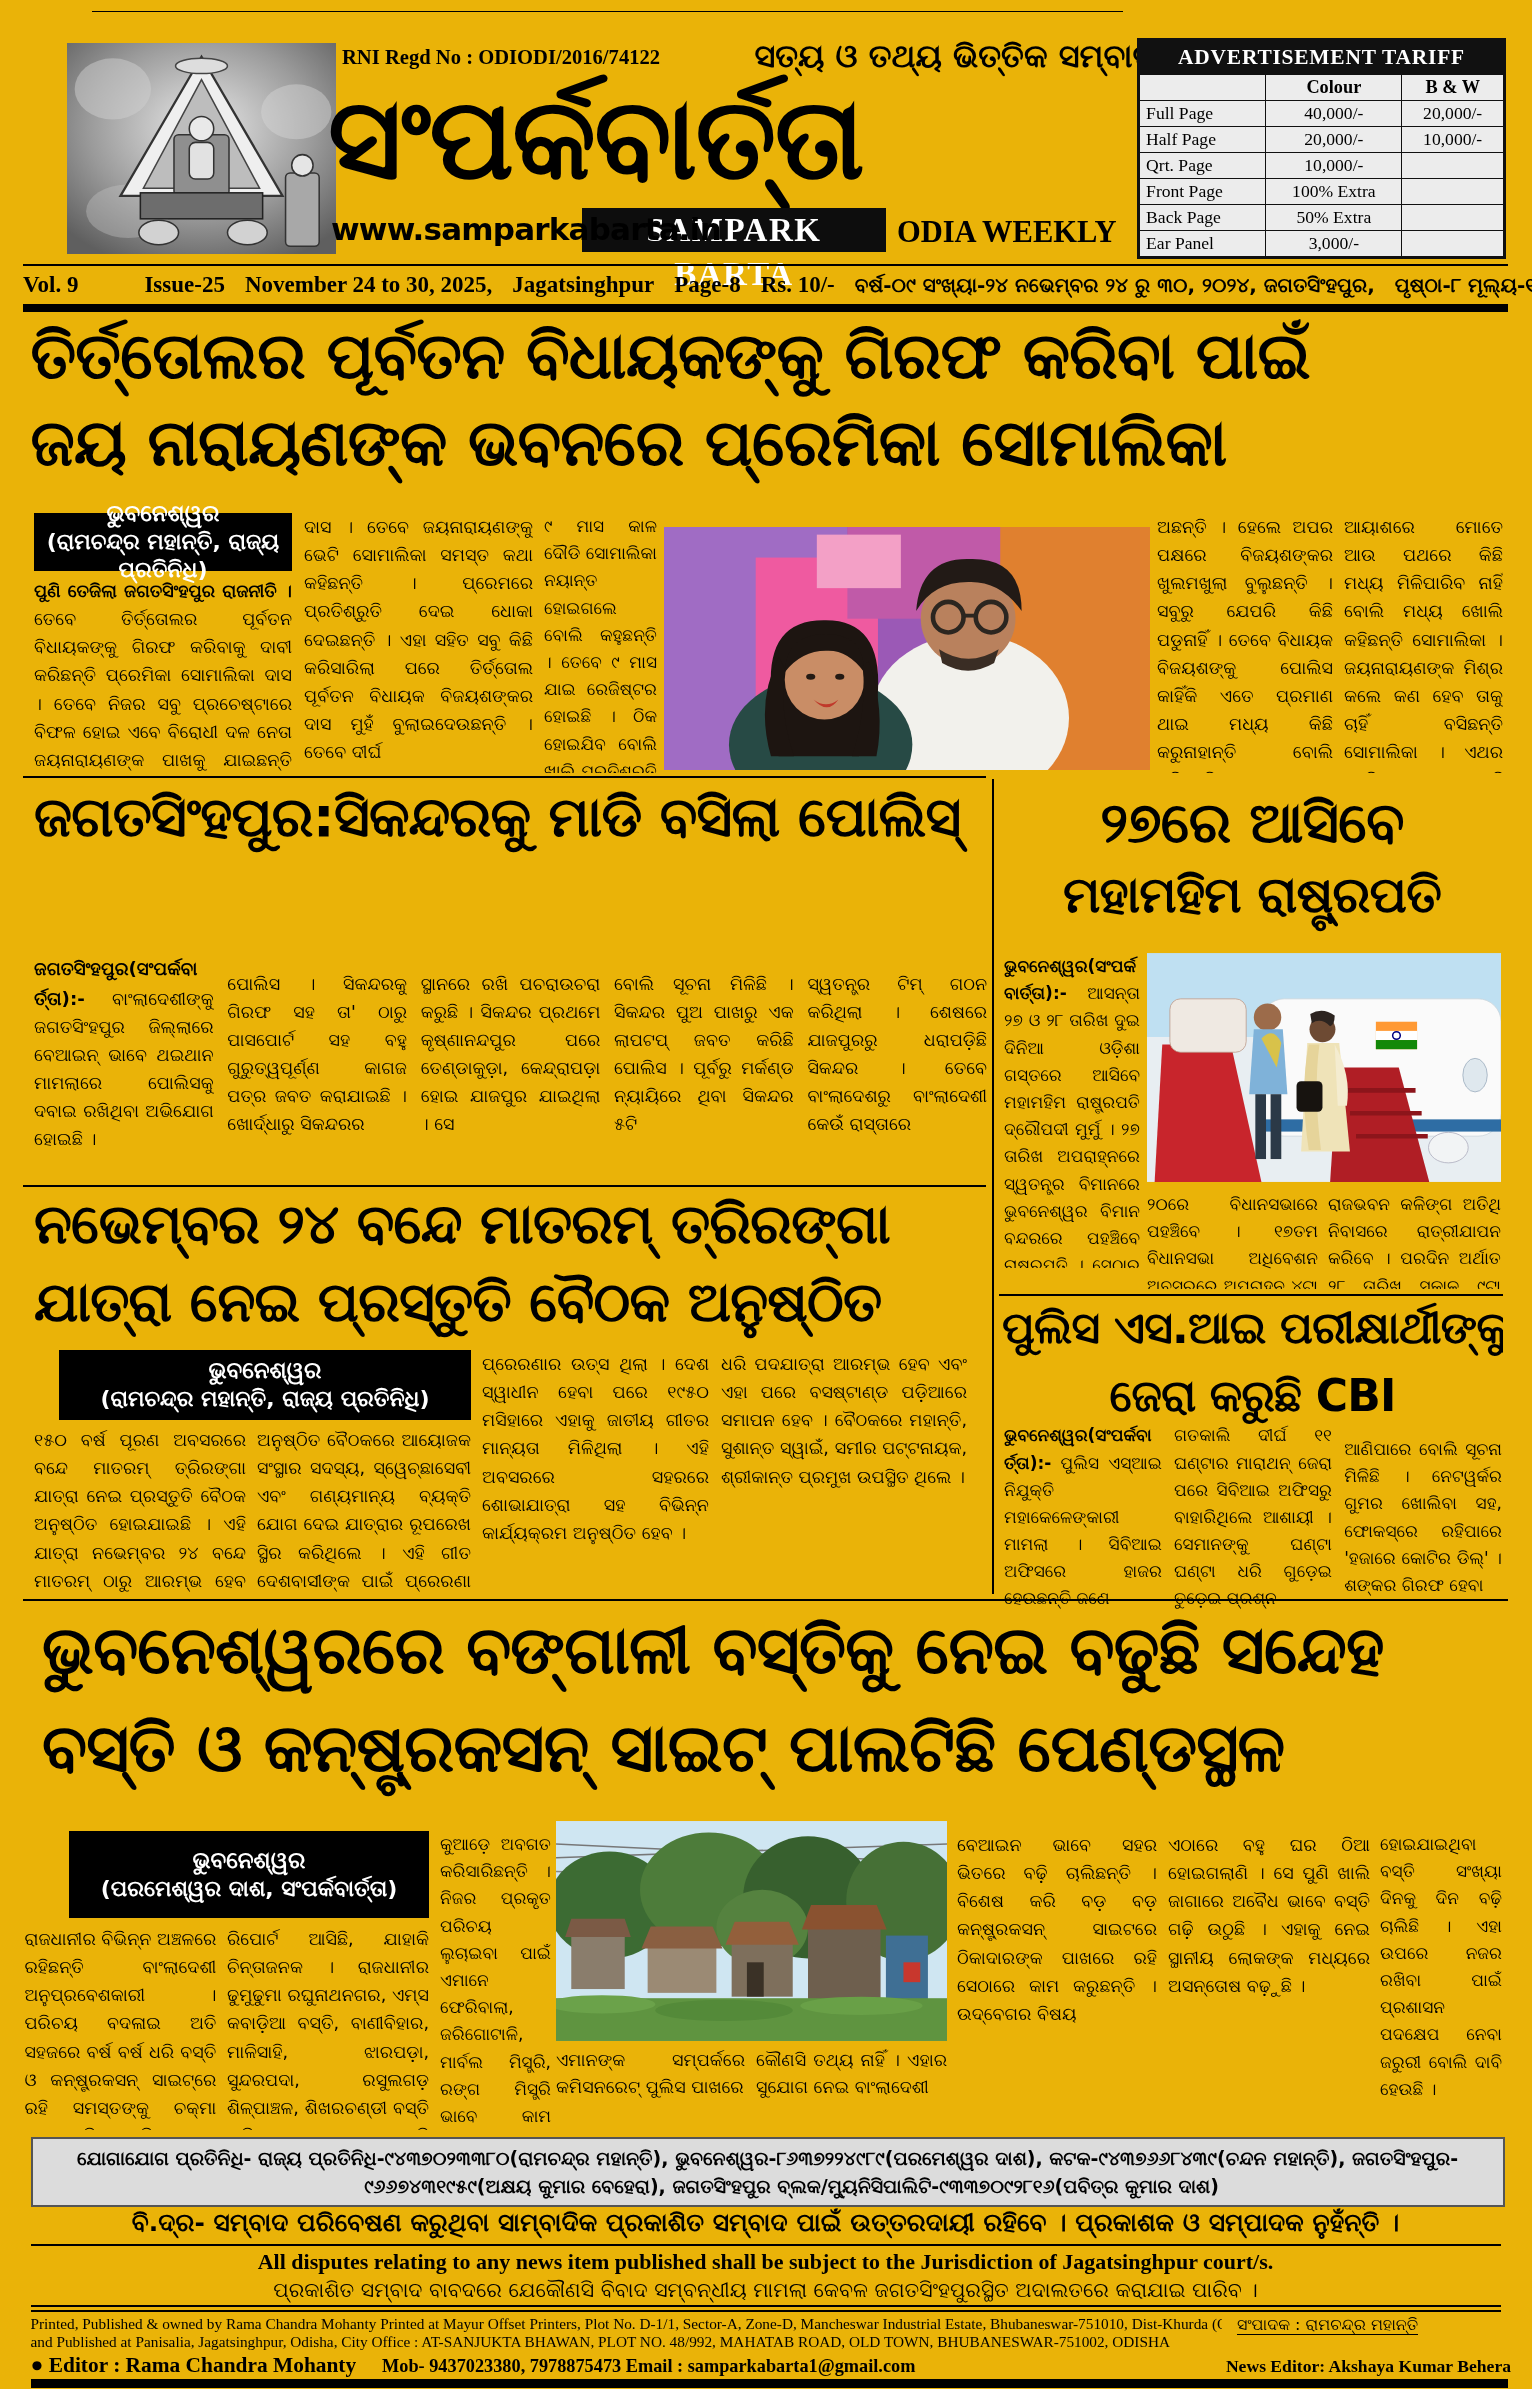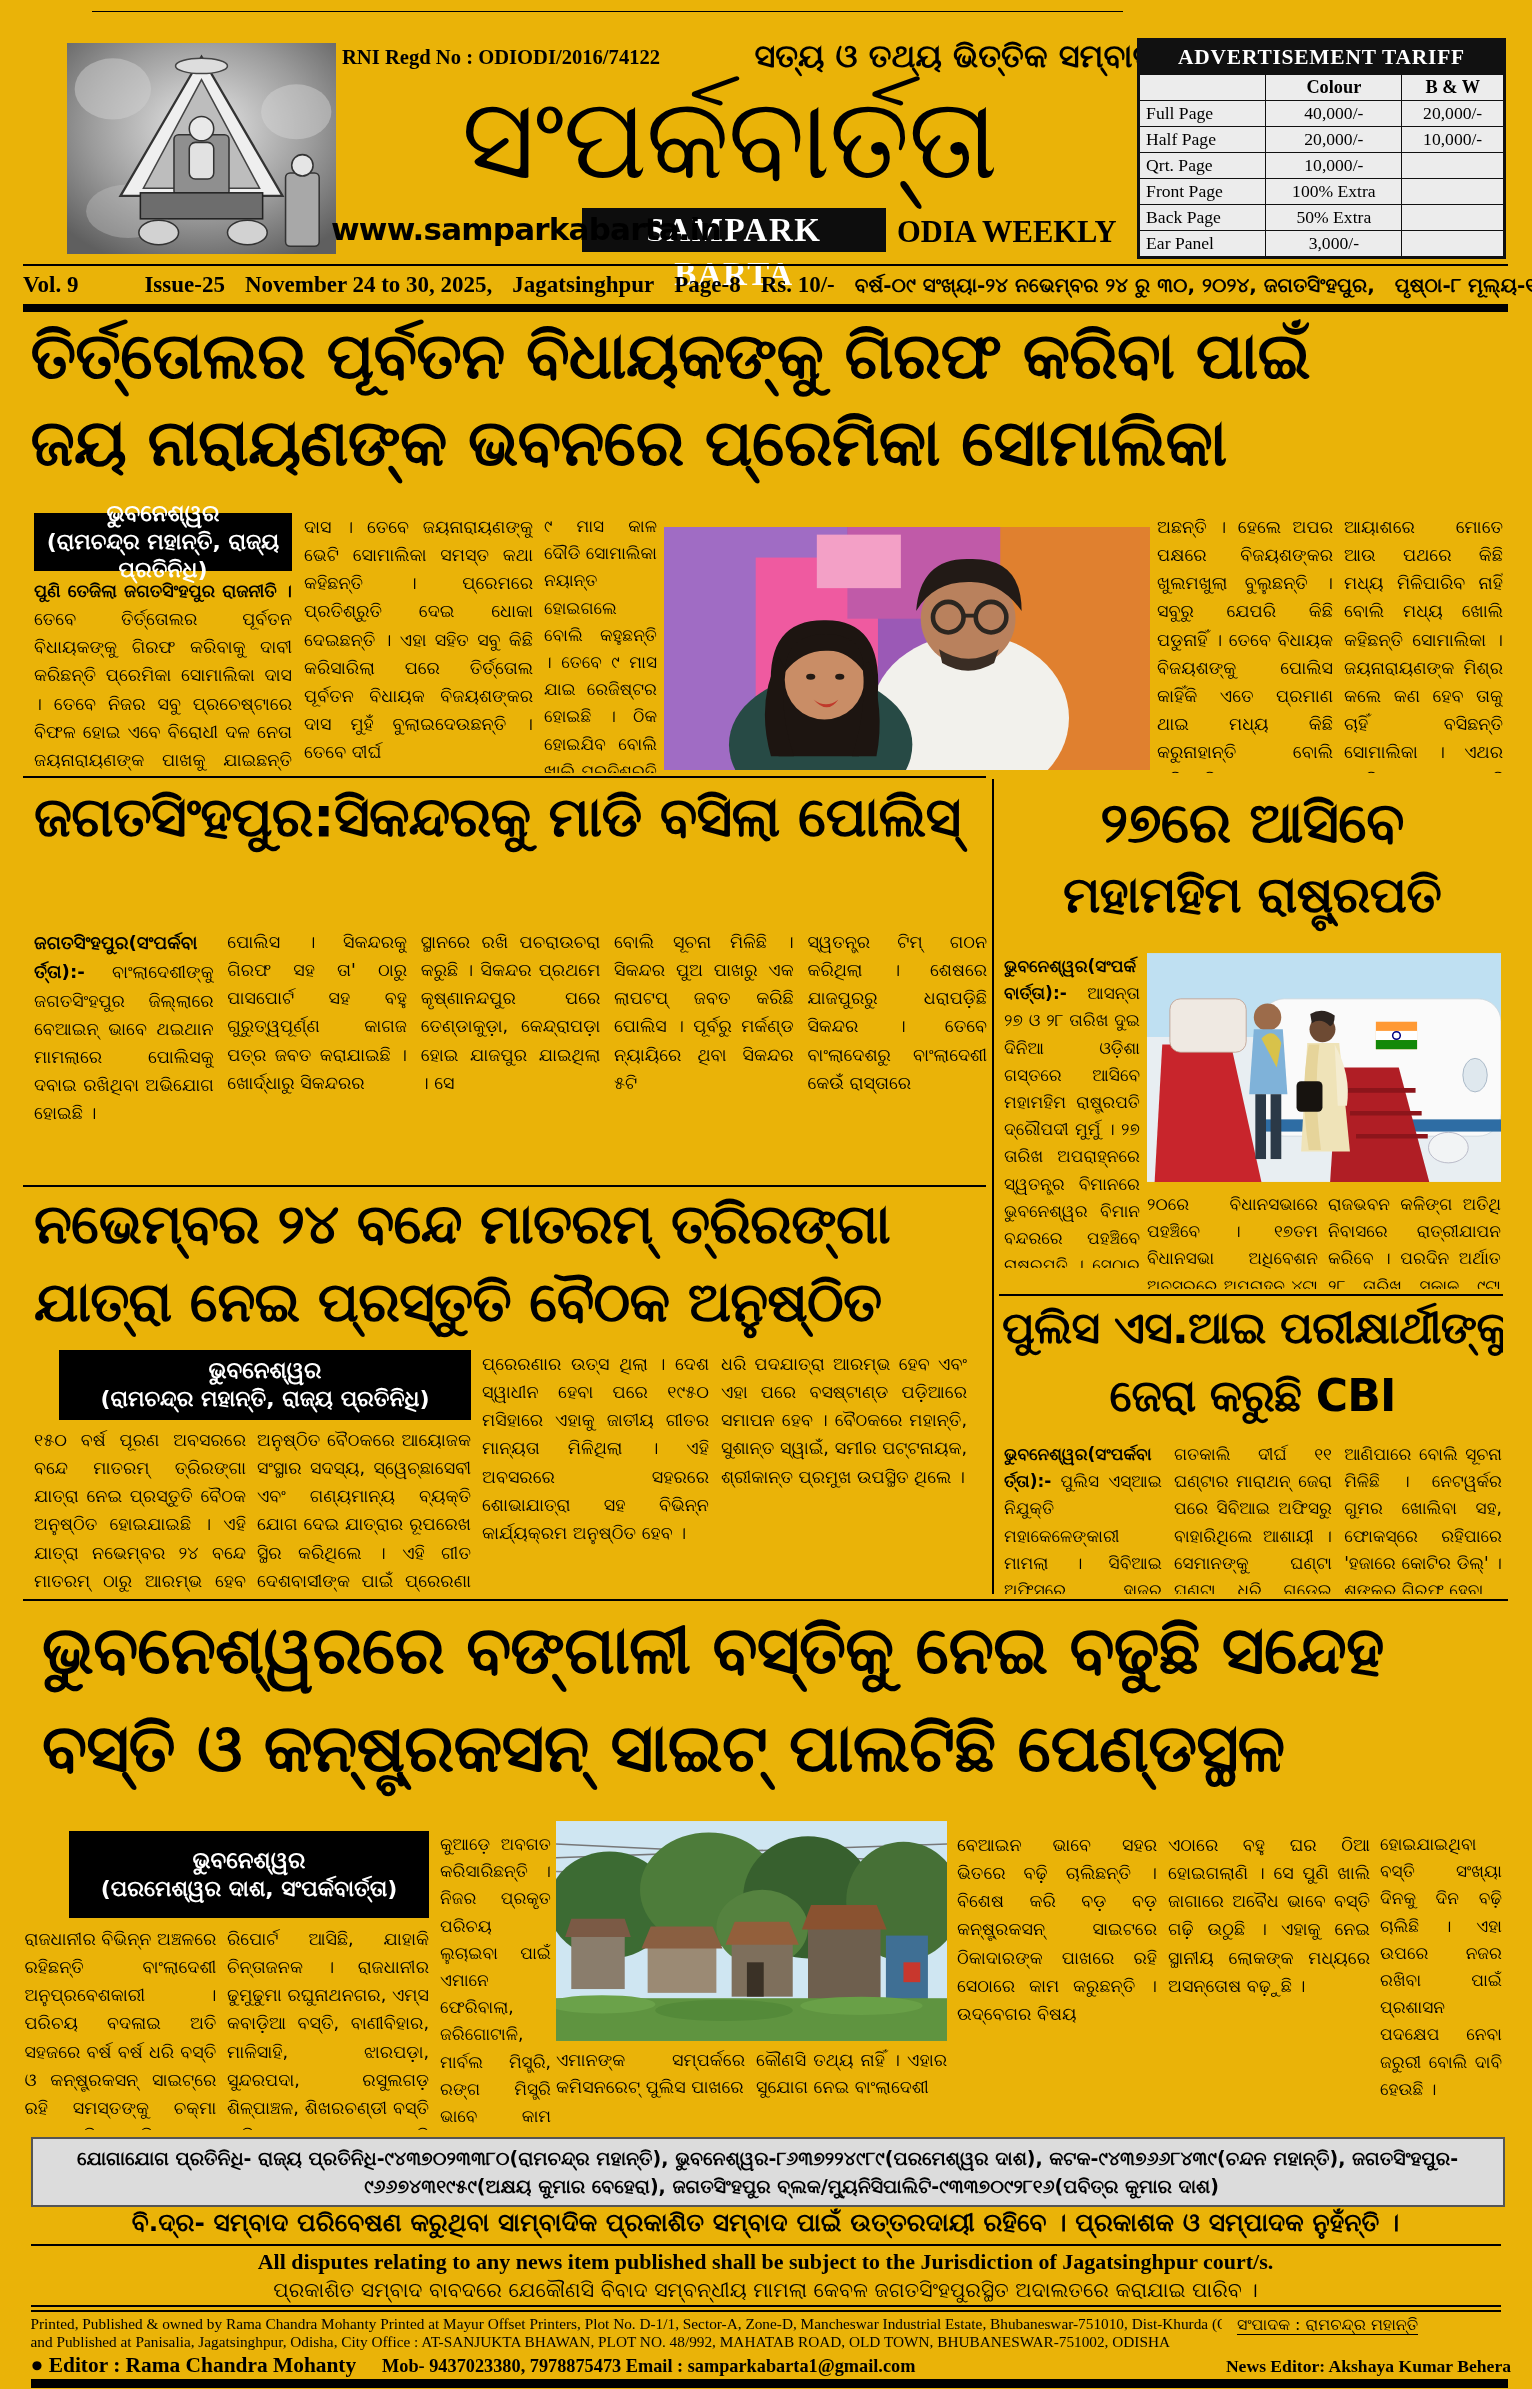--- a/index.html
+++ b/index.html
@@ -15,21 +15,21 @@
   .bylinebox .b2{font-size:22px;line-height:1.3;}
   .rule{background:#000;}
   .vrule{background:#000;width:2.3px;}
   
   .tariff{border:2.3px solid #111;background:#ececec;}
   .tariff .tt{background:#111;color:#fff;text-align:center;font-weight:bold;font-size:21.4px;font-family:"Liberation Serif",serif;line-height:34px;height:34px;letter-spacing:0.8px;}
   .tariff table{border-collapse:collapse;width:100%;font-family:"Liberation Serif",serif;font-size:17.6px;}
   .tariff td,.tariff th{border:1.5px solid #111;padding:1.5px 6.1px;height:22px;text-align:left;}
   .tariff th{text-align:center;font-size:18.3px;}
   .tariff td.num{text-align:center;}
-  .colrow{display:flex;}
+  .colrow{display:flex;align-items:center;}
   .colrow .col{flex:1;}
   .cap{font-size:17.6px;line-height:1.55;text-align:justify;}
   .dl-item{white-space:nowrap;}
 </style>
 </head>
 <body>
 
 <div class="page">
 
   <div class="abs rule" style="left:92px;top:10.7px;width:1031px;height:1.5px;"></div>
@@ -57,21 +57,21 @@
       <ellipse cx="236" cy="248" rx="26" ry="16" fill="#d2d2d2" stroke="#333" stroke-width="2"></ellipse>
       <rect x="286" y="170" width="44" height="96" rx="6" fill="#a8a8a8" stroke="#333" stroke-width="2"></rect>
       <circle cx="308" cy="160" r="14" fill="#e5e5e5" stroke="#333" stroke-width="2"></circle>
     </svg>
   </div>
 
   <div class="abs serif" style="left:342px;top:46px;font-size:20.6px;font-weight:bold;">RNI Regd No : ODIODI/2016/74122</div>
 
   <div class="abs" style="left:710px;top:37px;width:489px;text-align:center;font-size:32px;font-weight:bold;">ସତ୍ୟ ଓ ତଥ୍ୟ ଭିତ୍ତିକ ସମ୍ବାଦ</div>
 
-  <div class="abs clip" style="left:328px;top:70px;width:802px;height:139px;text-align:center;font-size:113px;font-weight:400;line-height:139px;white-space:nowrap;letter-spacing:-1.5px;">ସଂପର୍କବାର୍ତ୍ତା</div>
+  <div class="abs clip" style="left:328px;top:70px;width:802px;height:139px;text-align:left;font-size:113px;font-weight:700;line-height:139px;white-space:nowrap;letter-spacing:-1.5px;">ସଂପର୍କବାର୍ତ୍ତା</div>
 
   <div class="abs" style="left:582px;top:208px;width:304px;height:44px;background:#0d0d0d;color:#fff;text-align:center;">
     <span class="serif" style="font-size:33px;font-weight:bold;line-height:44px;letter-spacing:1.5px;">SAMPARK BARTA</span>
   </div>
 
   <div class="abs serif" style="left:897px;top:215px;font-size:30.5px;font-weight:bold;white-space:nowrap;">ODIA WEEKLY</div>
 
   <div class="abs" style="left:331px;top:211px;font-size:31px;font-weight:bold;letter-spacing:-0.8px;">www.samparkabarta.in</div>
 
   <div class="abs tariff" style="left:1137px;top:38px;width:365px;">

